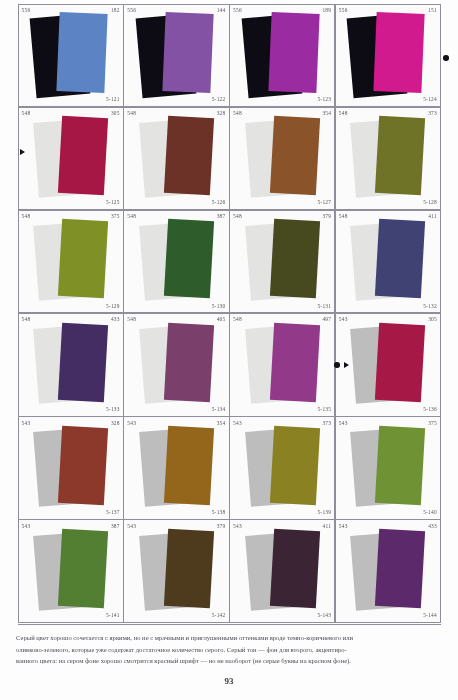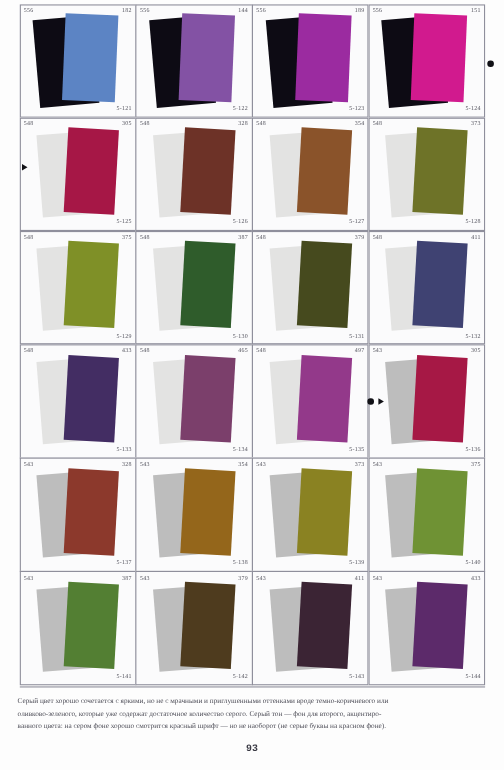--- a/index.html
+++ b/index.html
@@ -87,21 +87,21 @@
     font-family:"Liberation Serif", serif;
   }
   #caption p{margin:0;}
   #pageno{
     position:absolute;
     left:0;top:676px;width:458px;
     text-align:center;
     font-size:9px;
     font-weight:bold;
     color:#3a3a44;
-    font-family:Liberation Mono, monospace;
+    font-family:Liberation Serif, serif;
   }
   .divider-top{
     position:absolute;left:18px;top:623.5px;width:423px;height:1px;background:#8f8f9c;
   }
 </style>
 </head>
 <body>
 
 <div id="sheet">
 

